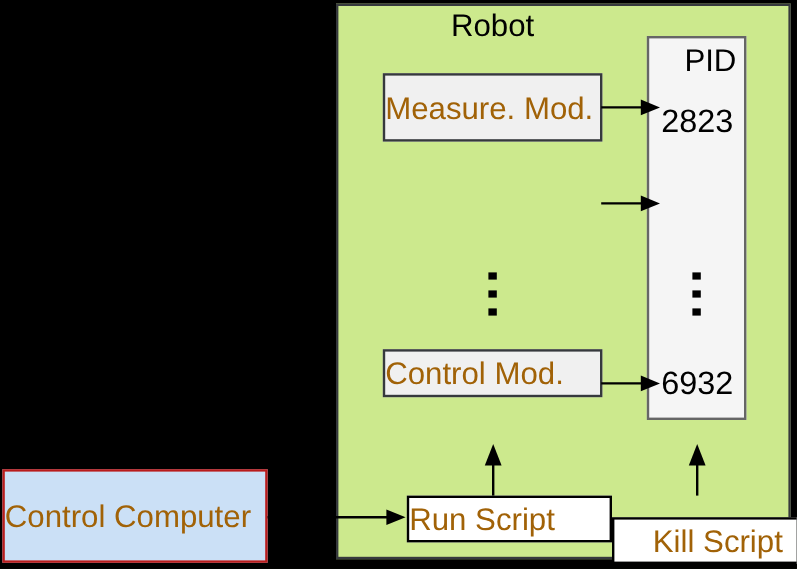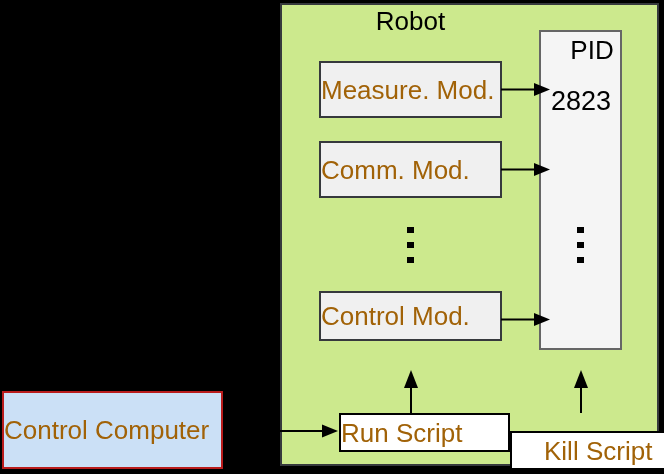--- a/index.html
+++ b/index.html
@@ -38,21 +38,21 @@
   .pid-value{
     position:absolute;left:551px;width:64px;height:27px;
     font-size:27px;line-height:27px;text-align:left;white-space:nowrap;
   }
   .pid-1{top:88px;} .pid-2{top:156px;} .pid-3{top:306px;}
   
   .module{
     left:319px;width:183px;height:57px;
     background:#f0f0f0;border:2px solid #36393d;
   }
-  .module-1{top:61px;} .module-2{top:141px;} .module-3{top:291px;height:50px;}
+  .module-1{top:61px;} .module-2{top:141px;} .module-3{top:291px;height:40px;}
   
   .script{
     background:#ffffff;border:2px solid #000000;
   }
   .run-script{left:339px;top:413px;width:171px;height:39px;}
   .kill-script{left:510px;top:431px;width:160px;height:39px;padding-left:32px;}
   
   .computer{
     left:2px;top:391px;width:221px;height:78px;
     background:#cbe0f6;border:2px solid #b91c1c;
@@ -71,28 +71,26 @@
 
   <div class="box robot-box"></div>
   <div class="abs robot-title">Robot</div>
 
   <div class="box pid-box"></div>
   <div class="abs pid-header">PID</div>
 
   <div class="box module module-1">
     <span>Measure. Mod.</span>
   </div>
-  <div class="box module module-2">
-    <span>Comm. Mod.</span>
-  </div>
   <div class="box module module-3">
     <span>Control Mod.</span>
   </div>
 
   <div class="pid-value pid-1">2823</div>
+  <div class="pid-value pid-3">6932</div>
 
   <div class="dots dots-modules">
     <div class="dot"></div>
     <div class="dot"></div>
     <div class="dot"></div>
   </div>
   <div class="dots dots-pid">
     <div class="dot"></div>
     <div class="dot"></div>
     <div class="dot"></div>

